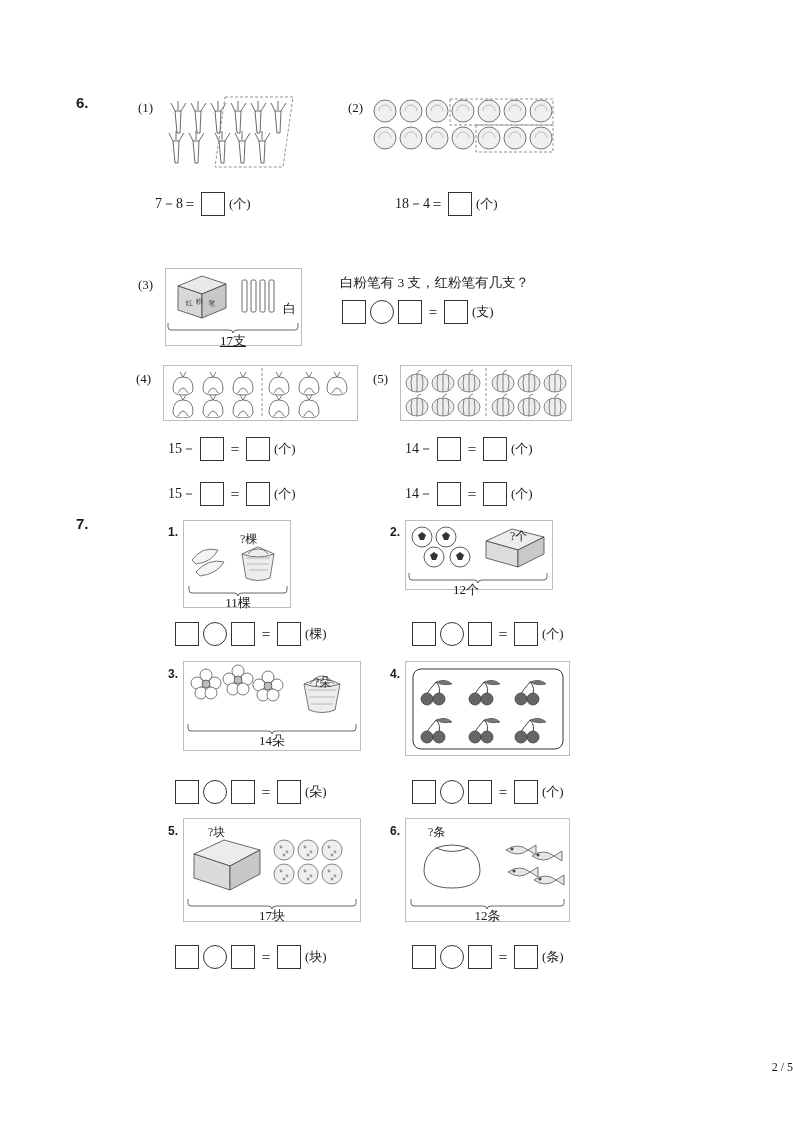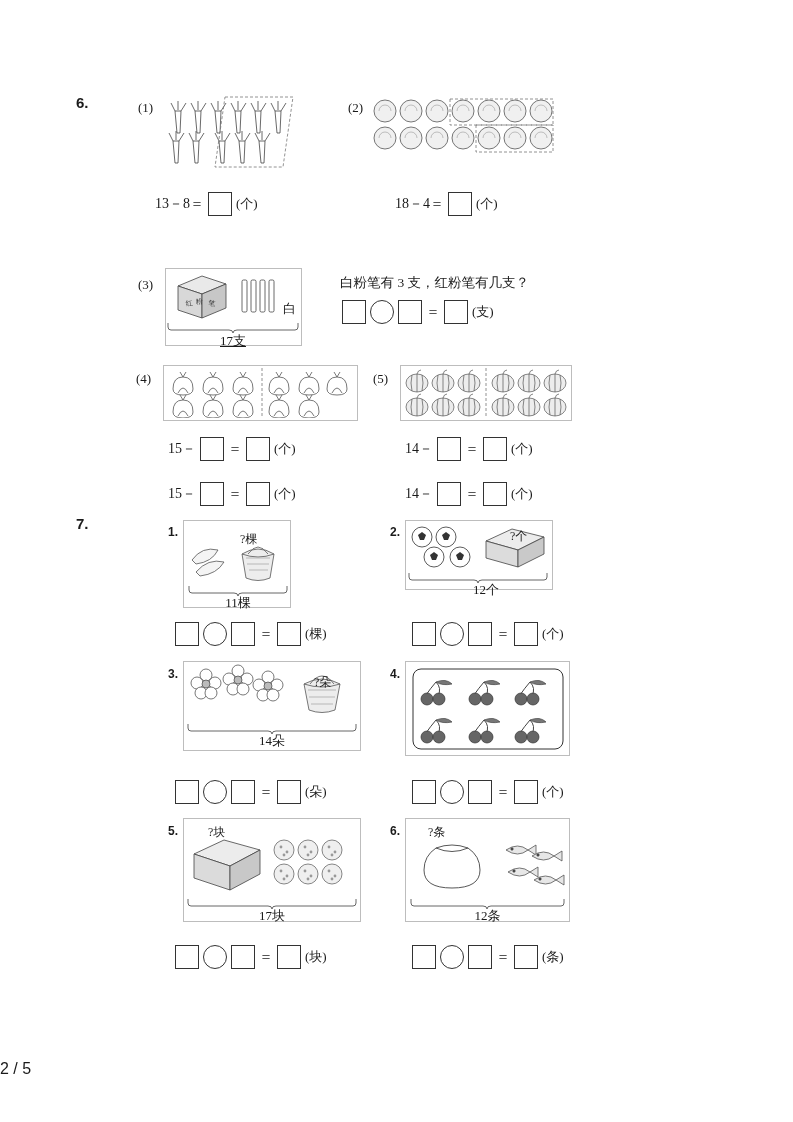--- a/index.html
+++ b/index.html
@@ -63,23 +63,23 @@
     background: #fff;
   }
   .brace-label {
     position: absolute;
     font-size: 13px;
     text-align: center;
   }
   .footer {
     position: absolute;
     width: 100%;
-    text-align: left;
-    font-size: 16px;
-    font-family: Liberation Sans, sans-serif;
+    text-align: right;
+    font-size: 12px;
+    font-family: Liberation Serif, serif;
   }
   .txt {
     position: absolute;
     font-size: 13px;
     white-space: nowrap;
   }
   .item-no {
     position: absolute;
     font-family: "Liberation Sans", sans-serif;
     font-weight: bold;
@@ -143,21 +143,21 @@
           <path d="M4,12 L10,12 L9,34 L6,34 Z"></path>
           <path d="M4,12 l-4,-8 M7,11 l0,-9 M10,12 l5,-8" fill="none"></path>
         </g>
       </g>
       <g stroke="#777" stroke-width="0.8" fill="none" stroke-dasharray="3,2">
         <path d="M60,2 L128,2 L118,72 L50,72 Z"></path>
       </g>
     </svg>
   </div>
   <div class="eq" style="left:155px; top:192px;">
-    <span>13－8＝</span>
+    <span>7－8＝</span>
     <span class="box"></span>
     <span class="unit">(个)</span>
   </div>
 
   <div class="sub" style="left:348px; top:100px;">(2)</div>
   <div class="svgwrap" style="left:372px; top:98px;">
     <svg width="182" height="56" viewBox="0 0 182 56">
       <g fill="#f0f0f0" stroke="#555" stroke-width="0.8">
         <circle cx="13" cy="13" r="11"></circle>
           <circle cx="39" cy="13" r="11"></circle>
@@ -449,21 +449,21 @@
         <polygon points="110,27 136,14 136,31 110,44" fill="#c9c9c9"></polygon>
       </g>
     </svg>
   </div>
   <div class="txt" style="left:510px; top:528px; font-size:12px;">?个</div>
   <div class="svgwrap" style="left:408px; top:572px;">
     <svg width="140" height="12" viewBox="0 0 140 12">
       <path d="M1,1 L1,5 Q1,8 4,8 L66,8 Q70,8 70,11 Q70,8 74,8 L136,8 Q139,8 139,5 L139,1" fill="none" stroke="#555" stroke-width="0.9"></path>
     </svg>
   </div>
-  <div class="brace-label" style="left:416px; top:581px; width:140px;">12个</div>
+  <div class="brace-label" style="left:396px; top:581px; width:140px;">12个</div>
   <div class="eq" style="left:412px; top:622px;">
     <span class="box"></span>
     <span class="circ"></span>
     <span class="box"></span>
     <span>＝</span>
     <span class="box"></span>
     <span class="unit">(个)</span>
   </div>
 
   <div class="item-no" style="left:168px; top:667px;">3.</div>

